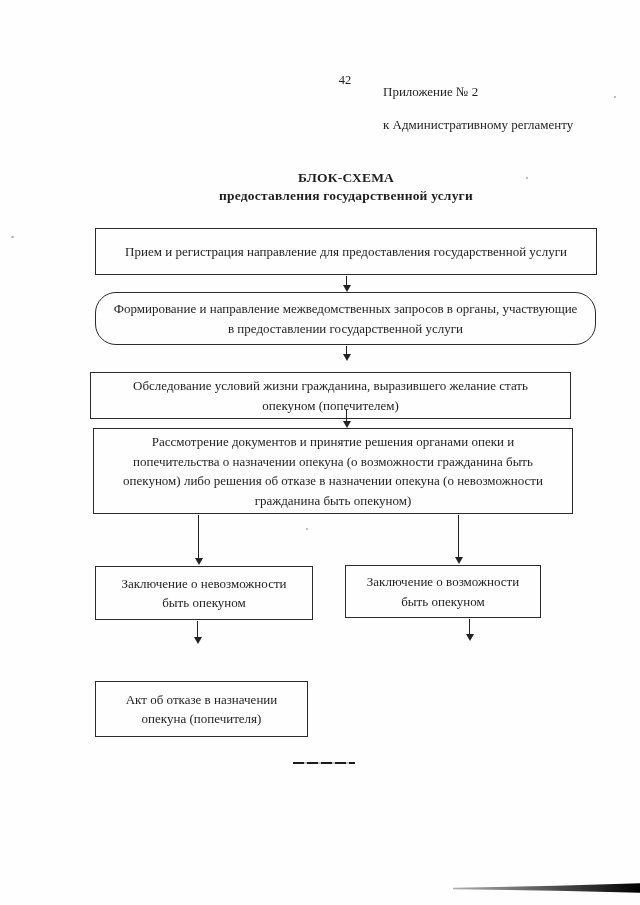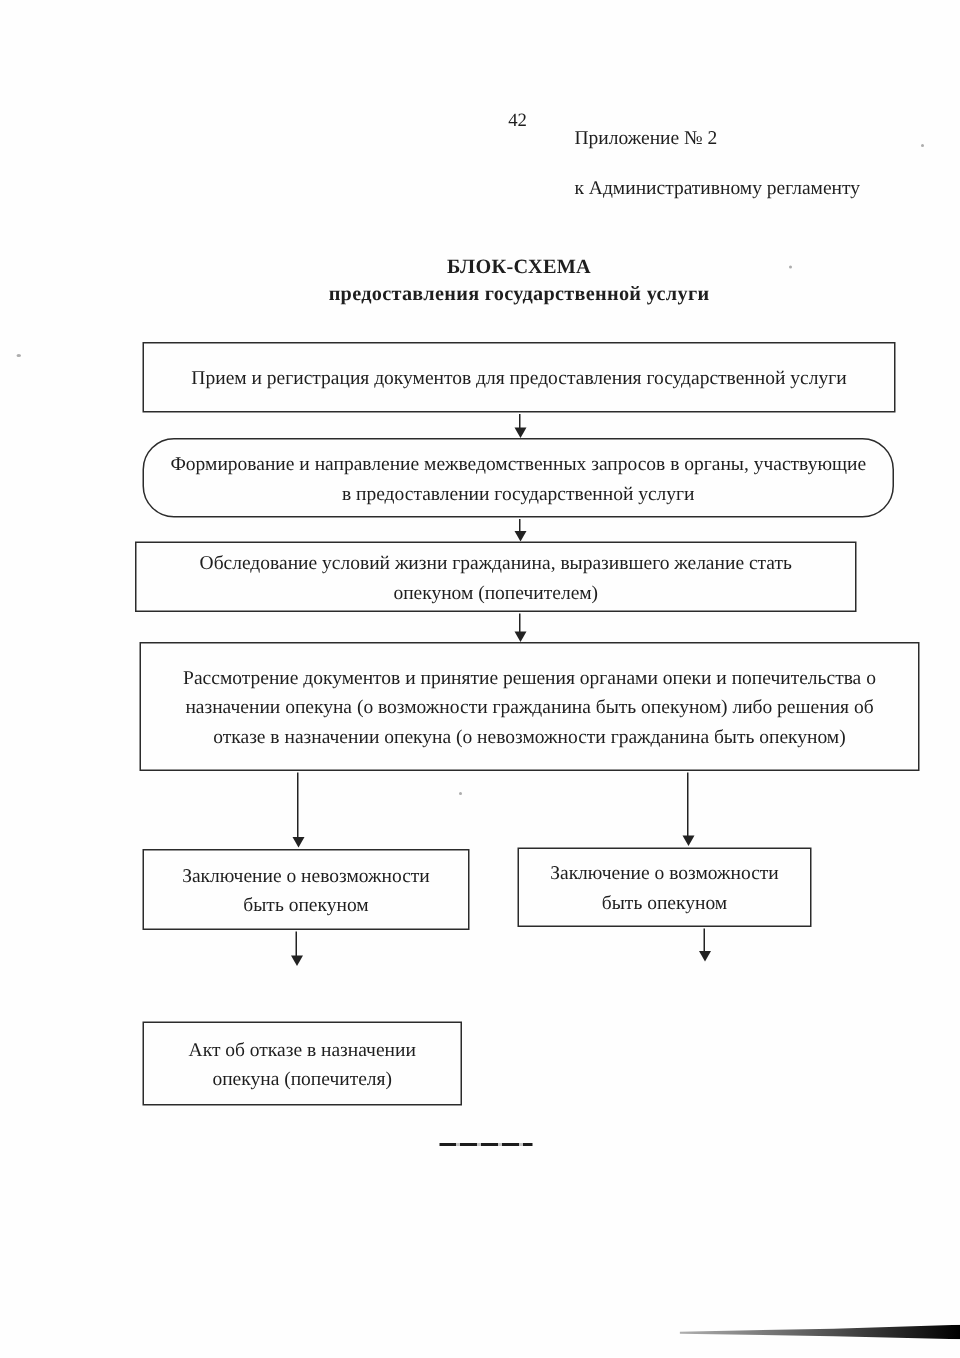--- a/index.html
+++ b/index.html
@@ -45,33 +45,33 @@
 
   <div class="txt page-number" style="left:332px;top:36px;width:26px;margin-top:37px;">42</div>
 
   <div class="txt appendix" style="left:383px;top:84px;">Приложение № 2</div>
 
   <div class="txt appendix" style="left:383px;top:117px;">к Административному регламенту</div>
 
   <div class="title-line" style="top:188px;">предоставления государственной услуги</div>
   <div class="title-line" style="top:170px;">БЛОК-СХЕМА</div>
 
-  <div class="box" style="left:95px;top:228px;width:502px;height:47px;">Прием и регистрация документов для предоставления государственной услуги</div>
+  <div class="box" style="left:95px;top:228px;width:502px;height:47px;">Прием и регистрация направление для предоставления государственной услуги</div>
 
   <div class="arrow" style="left:342px;top:276px;height:16px;"></div>
 
   <div class="box" style="left:95px;top:292px;width:501px;height:53px;border-radius:21px;">Формирование и направление межведомственных запросов в органы, участвующие в предоставлении государственной услуги</div>
 
   <div class="arrow" style="left:342px;top:346px;height:15px;"></div>
 
-  <div class="box" style="left:90px;top:361px;width:481px;height:47px;">Обследование условий жизни гражданина, выразившего желание стать опекуном (попечителем)</div>
+  <div class="box" style="left:90px;top:372px;width:481px;height:47px;">Обследование условий жизни гражданина, выразившего желание стать опекуном (попечителем)</div>
 
   <div class="arrow" style="left:342px;top:409px;height:19px;"></div>
 
-  <div class="box" style="left:93px;top:428px;width:520px;height:86px;padding:3px 24px;">Рассмотрение документов и принятие решения органами опеки и попечительства о назначении опекуна (о возможности гражданина быть опекуном) либо решения об отказе в назначении опекуна (о невозможности гражданина быть опекуном)</div>
+  <div class="box" style="left:93px;top:428px;width:480px;height:86px;padding:3px 24px;">Рассмотрение документов и принятие решения органами опеки и попечительства о назначении опекуна (о возможности гражданина быть опекуном) либо решения об отказе в назначении опекуна (о невозможности гражданина быть опекуном)</div>
 
   <div class="arrow" style="left:194px;top:515px;height:50px;"></div>
 
   <div class="box" style="left:95px;top:566px;width:218px;height:54px;">Заключение о невозможности быть опекуном</div>
 
   <div class="arrow" style="left:193px;top:621px;height:23px;"></div>
 
   <div class="box" style="left:95px;top:645px;width:213px;height:56px;margin-top:36px;">Акт об отказе в назначении опекуна (попечителя)</div>
 
   <div class="arrow" style="left:454px;top:515px;height:49px;"></div>

